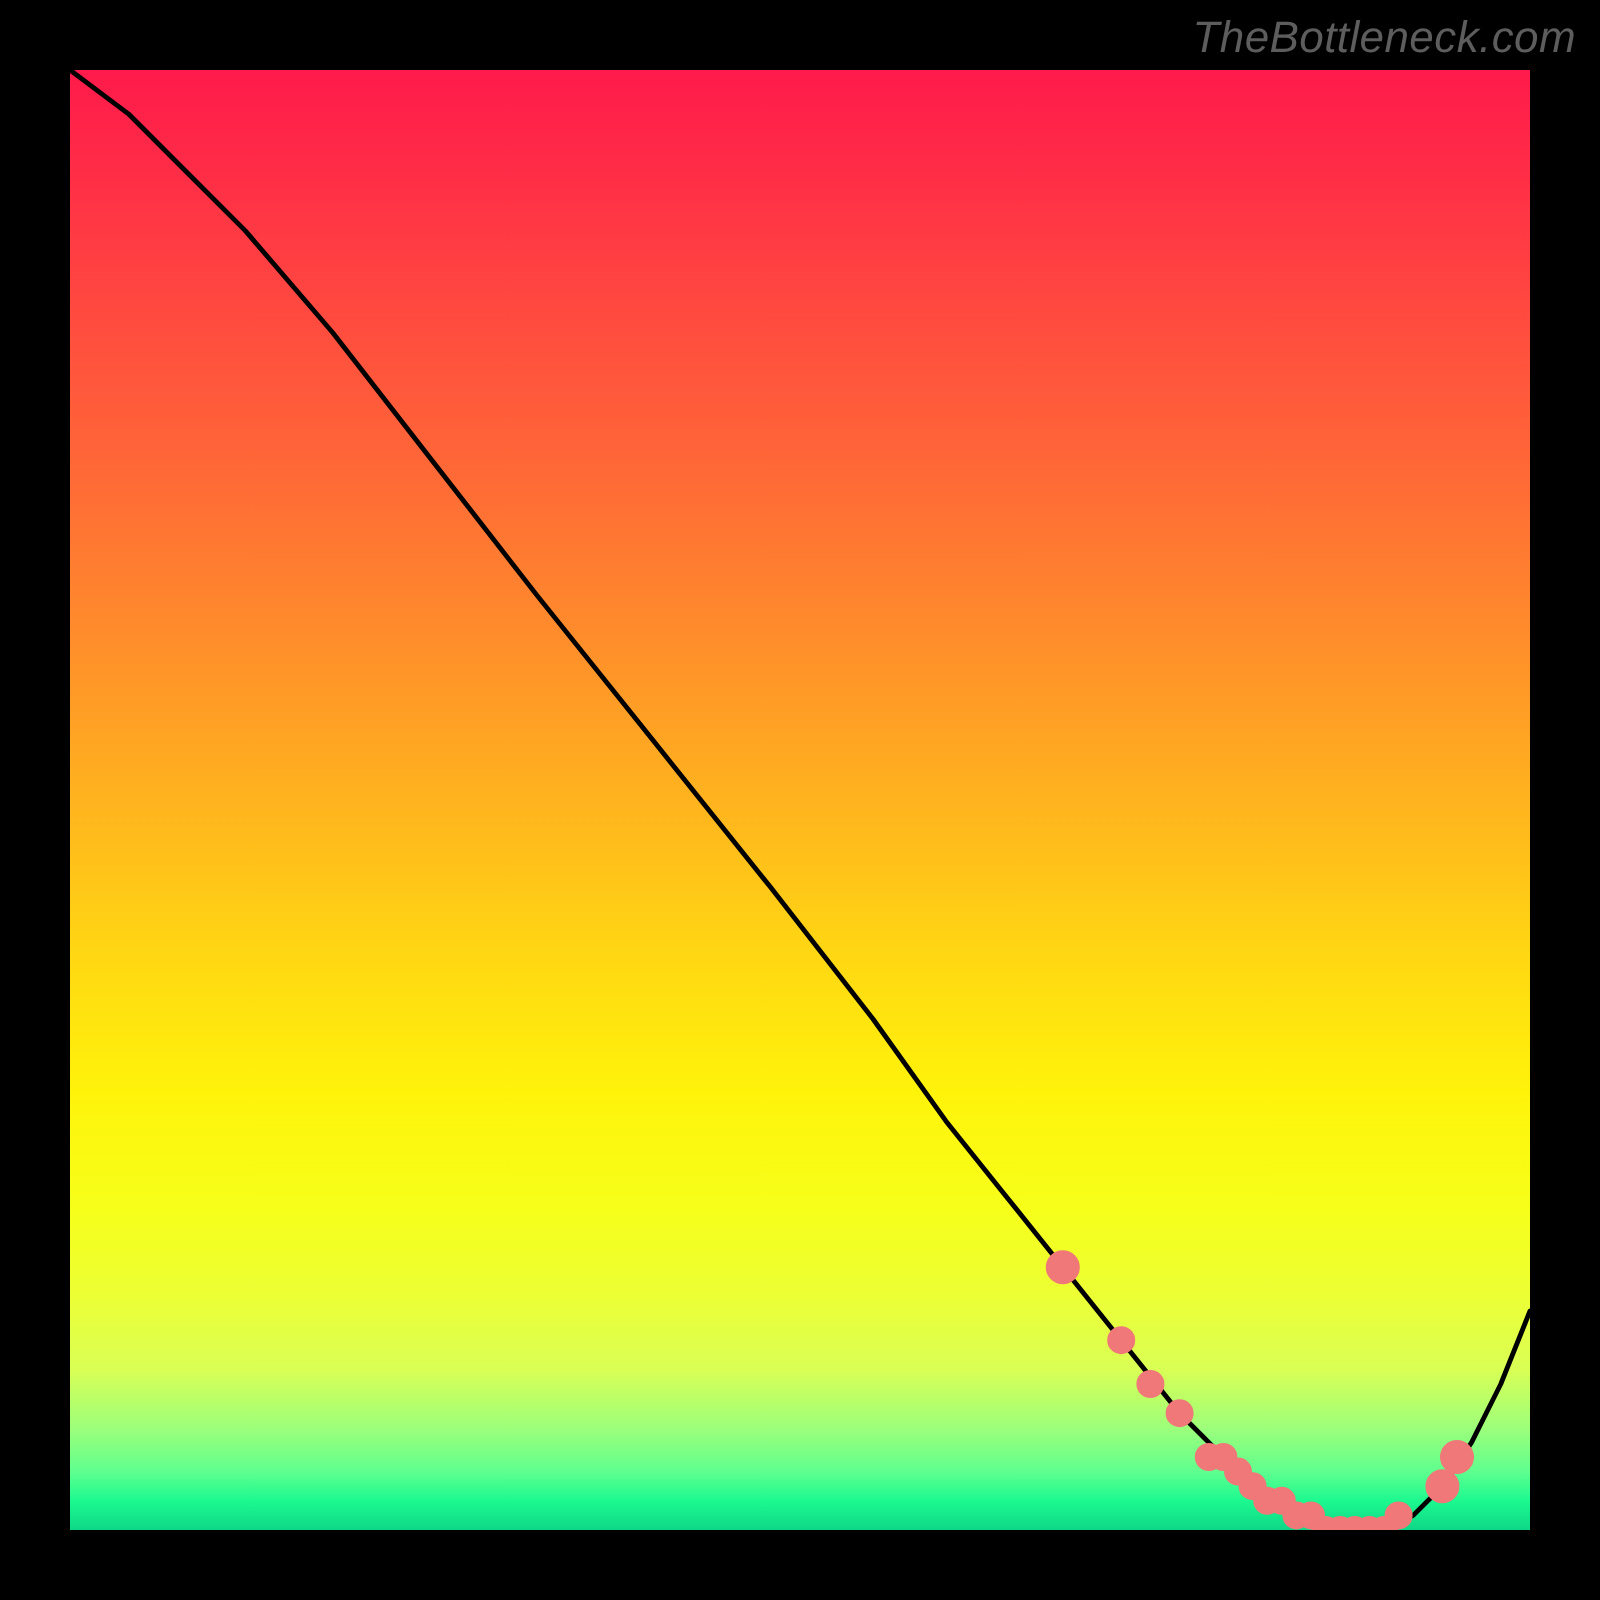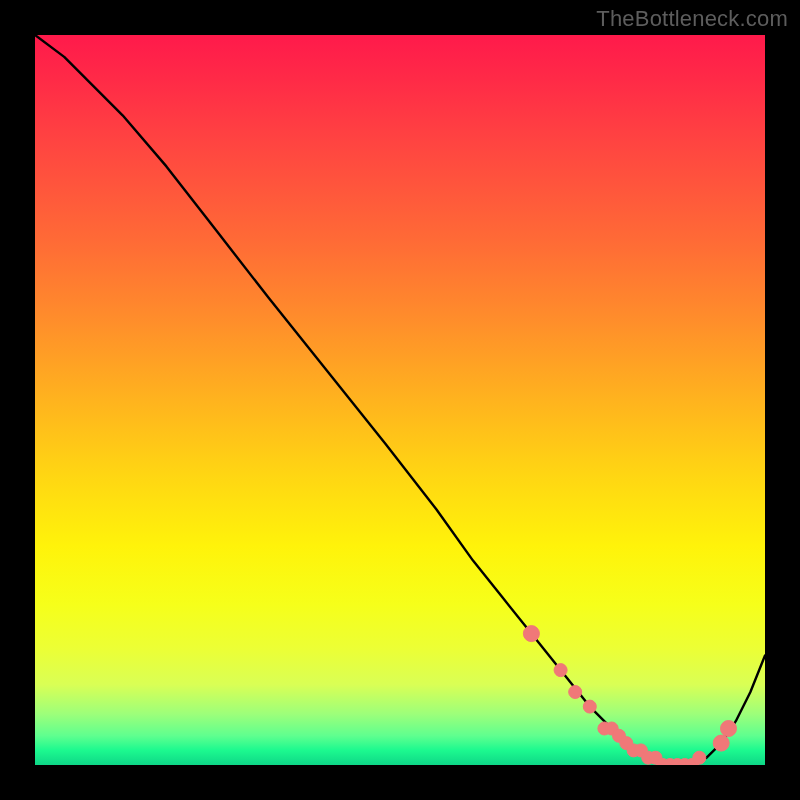--- a/index.html
+++ b/index.html
@@ -2,20 +2,21 @@
 <html><head>
 <meta charset="utf-8">
 <style>
   * { margin: 0; padding: 0; box-sizing: border-box; }
   html, body { width: 800px; height: 800px; overflow: hidden; background: #000; }
   .stage {
     position: relative;
     width: 800px;
     height: 644px;
     background: #000;
+    font-style: italic;
   }
   .watermark {
     position: absolute;
     top: 6px;
     right: 12px;
     font-family: Arial, Helvetica, sans-serif;
     font-size: 22px;
     color: #5d5d5d;
     letter-spacing: 0.2px;
     user-select: none;

